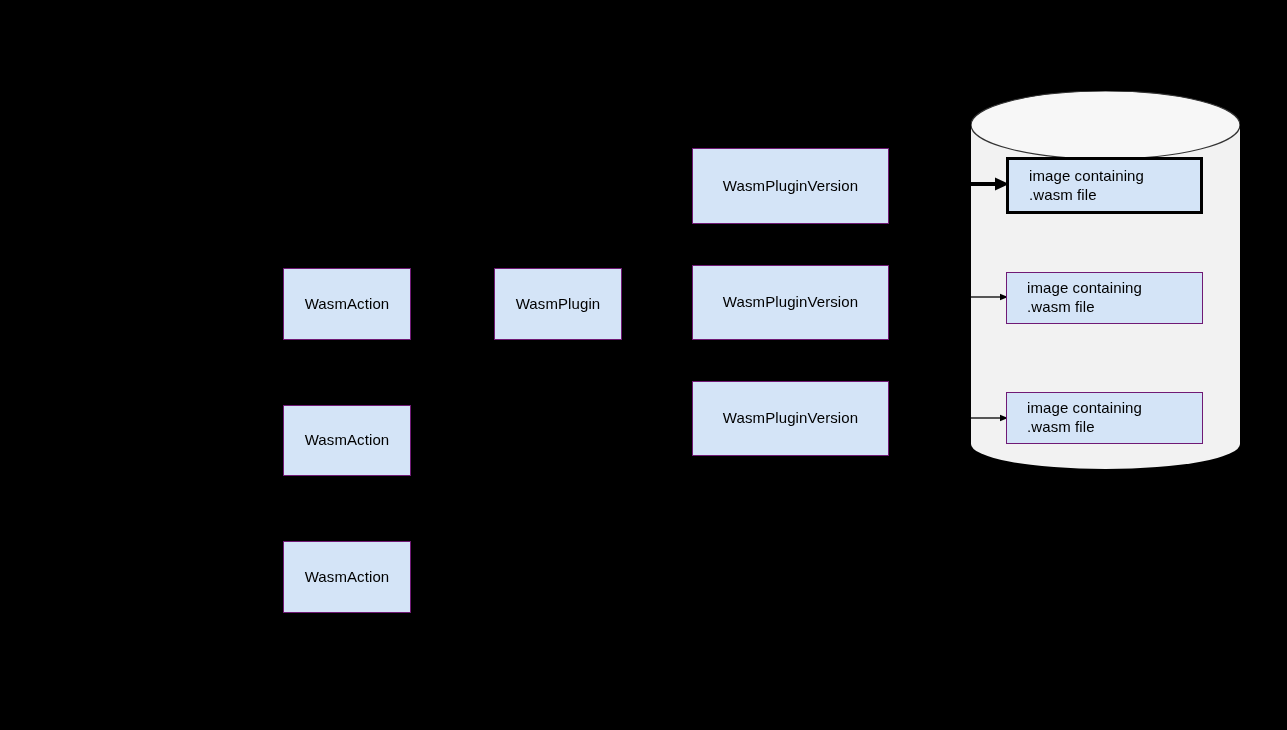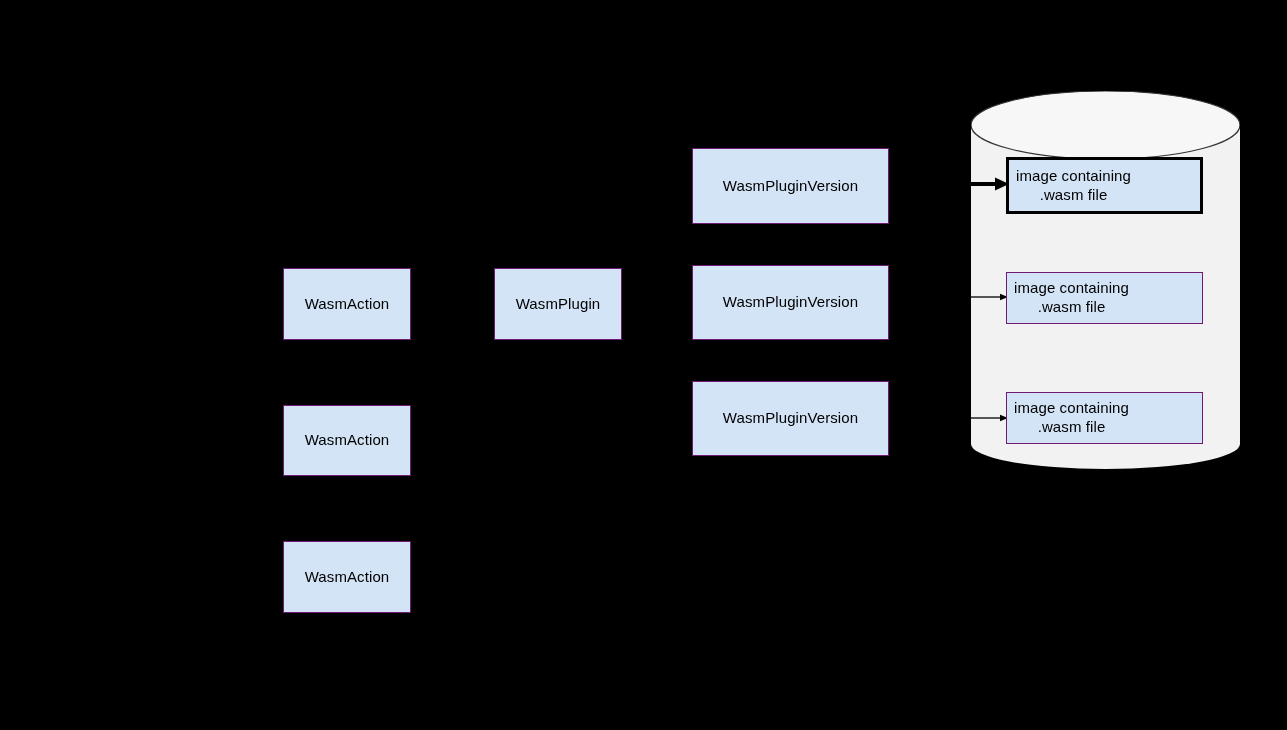--- a/index.html
+++ b/index.html
@@ -27,22 +27,22 @@
     font-size: 15px;
     line-height: 1.25;
     letter-spacing: 0.1px;
   }
   .node.centered {
     justify-content: center;
     text-align: center;
   }
   .node.left {
     justify-content: flex-start;
-    text-align: center;
-    padding-left: 7px;
+    text-align: left;
+    padding-left: 20px;
   }
   .node.thick {
     border: 3px solid #000000;
   }
   .node .label {
     white-space: pre-line;
     display: block;
   }
   
   .cylinder {

